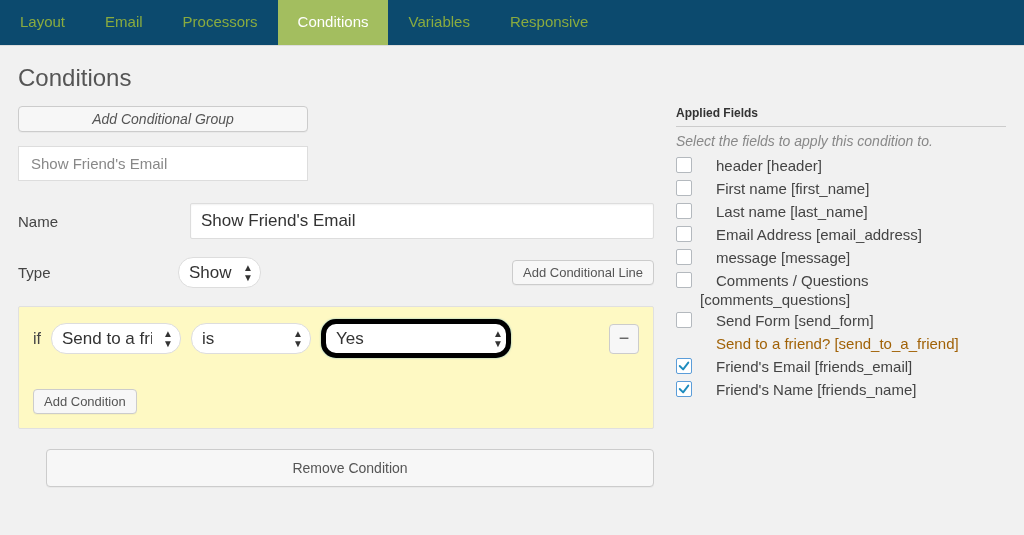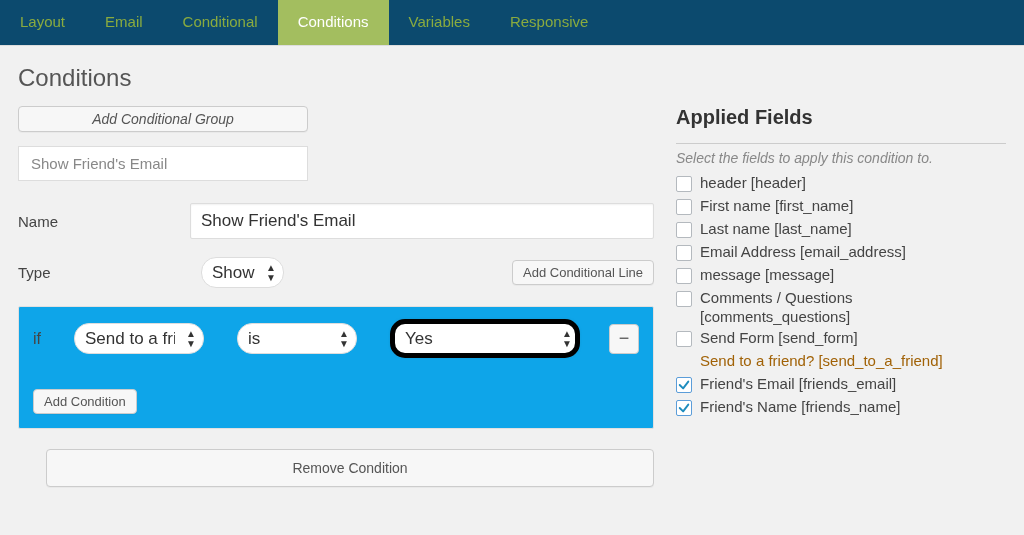--- a/index.html
+++ b/index.html
@@ -86,80 +86,79 @@
   .select {
     appearance: none;
     -webkit-appearance: none;
     border: 1px solid #ddd;
     background: #fff;
     padding: 5px 28px 5px 10px;
     font-size: 17px;
     color: #333;
     border-radius: 15px;
     position: relative;
-    margin-left: 23px;
   }
   .select-wrap { position: relative; display: inline-block; }
   .select-wrap .caret {
     position: absolute; right: 8px; top: 50%; transform: translateY(-50%);
     pointer-events:none; font-size:10px; line-height:1; color:#333;
   }
   .select-wrap .caret::before {content:"▲"; display:block;}
   .select-wrap .caret::after {content:"▼"; display:block;}
   .type-row { margin-top:18px; display:flex; align-items:center;}
   .type-row .form-label { width:160px; }
   .type-row .right-actions { margin-left:auto;padding-left:24px; }
   .cond-block {
     margin-top: 18px;
-    background: #0ea5e9;
+    background: #fef9c3;
     border: 1px solid #e0e0e0;
     padding: 12px 14px 14px;
     border-radius: 2px;
   }
   .cond-line { display:flex; align-items:center; gap:10px; }
   .cond-line .if { font-size:16px; color:#444; margin-right:0; }
   .cond-line .sel-field { width:130px; }
   .cond-line .sel-op { width:120px; }
   .cond-line .sel-val { width:190px; }
   .sel-val-wrap .select { border:5px solid #000000; box-shadow:0 0 2px rgba(30,140,190,.6);}
   .minus-btn {
     margin-left:auto; width:30px; height:30px; border:1px solid #ccc;
     border-radius:4px; background:#f7f7f7; display:flex;align-items:center;justify-content:center;
     cursor:pointer; font-size:18px; color:#555;
   }
   .add-cond-row { margin-top:31px; }
   .remove-row { margin-top: 20px; margin-left: 28px; }
   .right h3 {
-    font-size:20px; font-weight:600; color:#333;
-    border-bottom:1px solid #ccc; padding-bottom:14px;
+    font-size:12px; font-weight:600; color:#333;
+    border-bottom:1px solid #ccc; padding-bottom:6px;
   }
   .right .hint { margin-top:6px; color:#888; font-style:italic; font-size:14px;}
   .field-list { margin-top:6px; }
-  .field-item { display:flex; align-items:center; gap:8px; margin-top:2px; line-height:1.4;}
+  .field-item { display:flex; align-items:flex-start; gap:24px; margin-top:2px; line-height:1.4;}
   .cb {
     width:16px; height:16px; border:1px solid #b4b9be; border-radius:2px;
     background:#fff; display:inline-flex; align-items:center; justify-content:center;
     flex:0 0 16px; margin-top:2px;
   }
   .cb.checked { border-color:#5b9dd9;}
   .cb.checked svg { display:block; }
   .cb svg { display:none; width:12px; height:12px; }
   .cb.checked svg path { stroke:#1e8cbe; }
   .field-label { color:#444; font-size:15px; }
   .field-item.disabled .field-label { color:#a16207; }
   .field-indent { padding-left:24px; color:#444; font-size:15px; }
   .field-item.disabled { cursor:default; }
 </style>
 </head>
 <body>
 
 <div class="tabs">
   <div class="tab">Layout</div>
   <div class="tab">Email</div>
-  <div class="tab">Conditional</div>
+  <div class="tab">Processors</div>
   <div class="tab active">Conditions</div>
   <div class="tab">Variables</div>
   <div class="tab">Responsive</div>
 </div>
 
 <div class="page-title">Conditions</div>
 
 <div class="main">
   <div class="left">
     <button class="btn btn-wide">Add Conditional Group</button>

